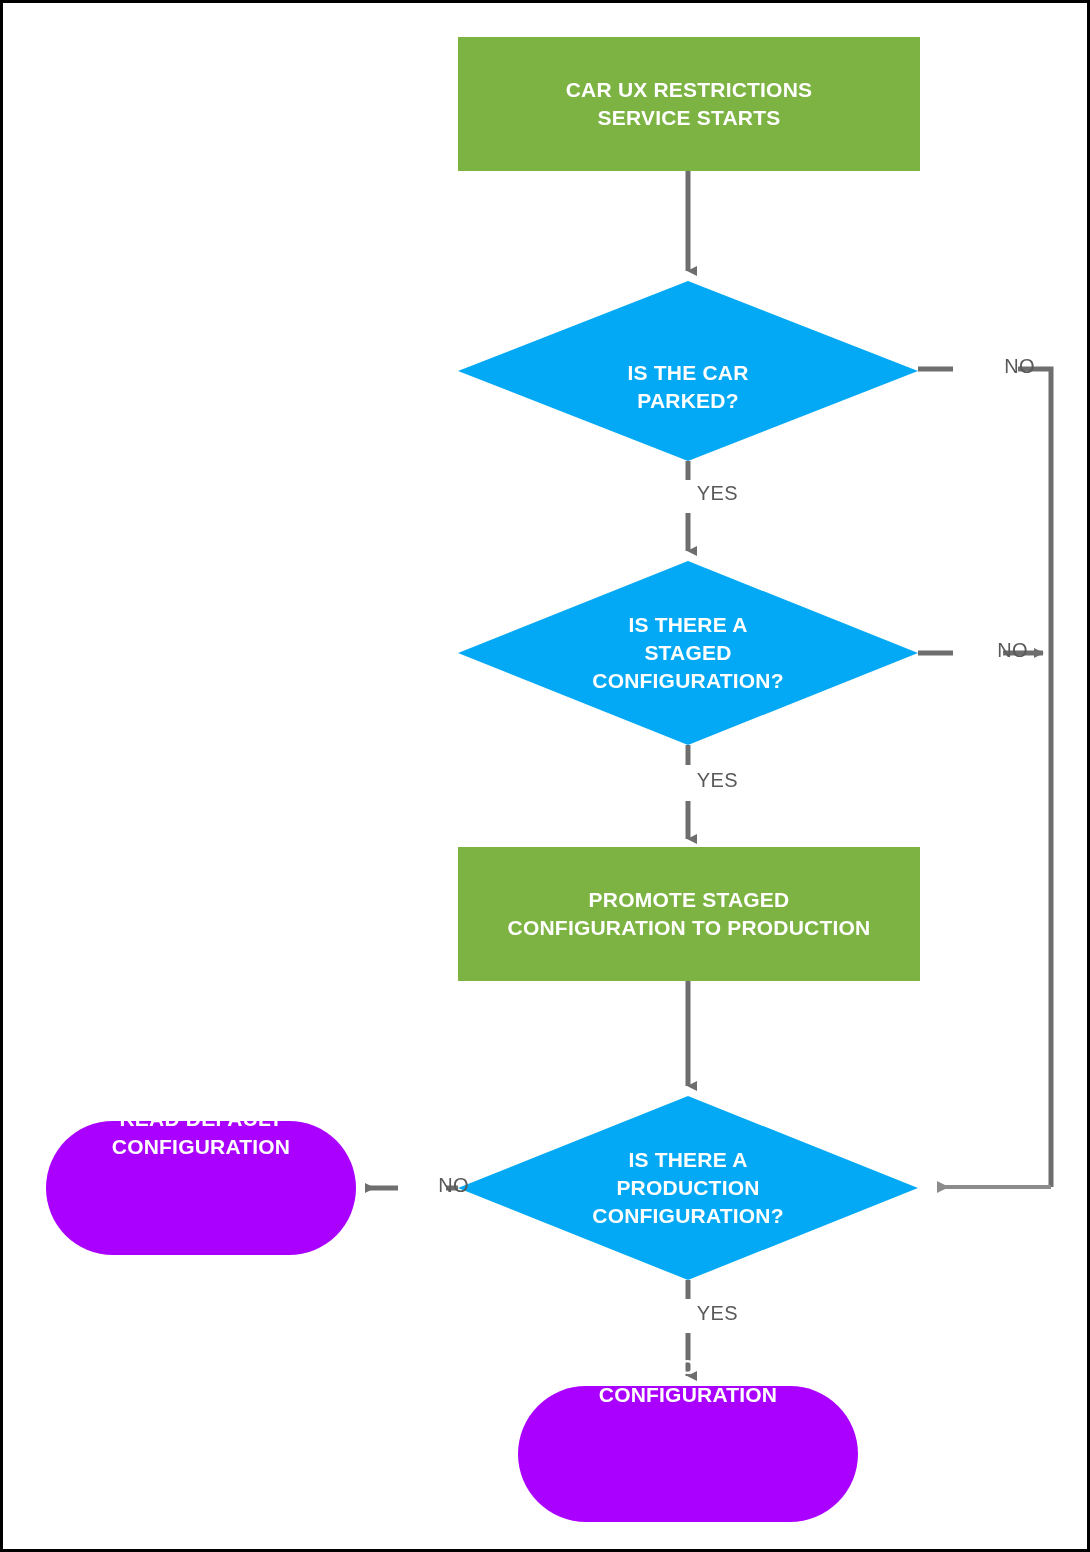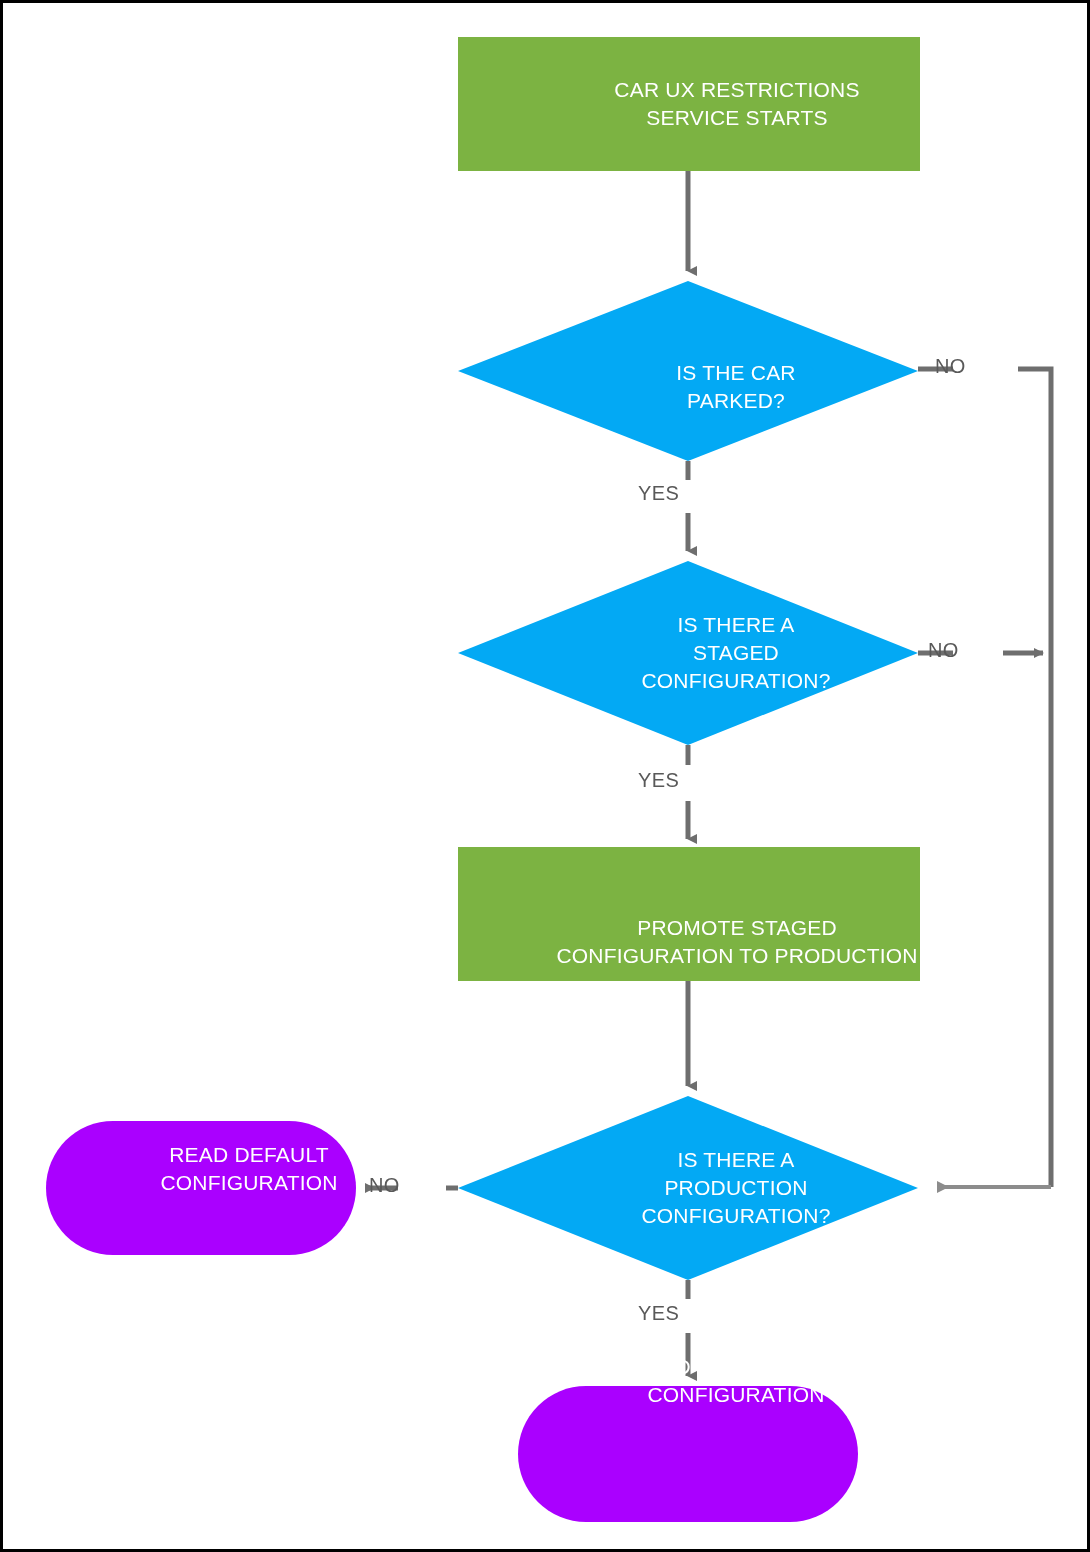--- a/index.html
+++ b/index.html
@@ -24,35 +24,34 @@
     width: 1090px;
     height: 1552px;
   }
   .node-label {
     position: absolute;
     display: flex;
     align-items: center;
     justify-content: center;
     text-align: center;
     color: #ffffff;
-    font-weight: normal;
+    font-weight: bold;
     font-size: 21px;
     line-height: 1.32;
     letter-spacing: 0.2px;
     white-space: pre-line;
     pointer-events: none;
-    padding-left: 48px;
   }
   .edge-label {
     position: absolute;
     color: #595959;
     font-size: 20px;
     font-weight: normal;
     letter-spacing: 0.4px;
-    text-align: left;
+    text-align: right;
     white-space: nowrap;
     pointer-events: none;
   }
   .hit {
     position: absolute;
     cursor: pointer;
   }
 </style>
 </head>
 <body>
@@ -117,28 +116,28 @@
   <div class="node-label" style="left:455px; top:34px; width:462px; height:134px;">CAR UX RESTRICTIONS
 SERVICE STARTS</div>
 
   <div class="node-label" style="left:530px; top:324px; width:310px; height:120px;">IS THE CAR
 PARKED?</div>
 
   <div class="node-label" style="left:510px; top:594px; width:350px; height:112px;">IS THERE A
 STAGED
 CONFIGURATION?</div>
 
-  <div class="node-label" style="left:455px; top:872px; width:462px; height:134px;">PROMOTE STAGED
+  <div class="node-label" style="left:455px; top:844px; width:462px; height:134px;">PROMOTE STAGED
 CONFIGURATION TO PRODUCTION</div>
 
   <div class="node-label" style="left:510px; top:1129px; width:350px; height:112px;">IS THERE A
 PRODUCTION
 CONFIGURATION?</div>
 
-  <div class="node-label" style="left:43px; top:1099px; width:310px; height:134px;">READ DEFAULT
+  <div class="node-label" style="left:43px; top:1063px; width:310px; height:134px;">READ DEFAULT
 CONFIGURATION</div>
 
   <div class="node-label" style="left:515px; top:1310px; width:340px; height:136px;">READ PRODUCTION
 CONFIGURATION</div>
 
   <div class="edge-label" style="left:635px; top:479px; width:100px;">YES</div>
 
   <div class="edge-label" style="left:932px; top:352px; width:100px;">NO</div>
 
   <div class="edge-label" style="left:635px; top:766px; width:100px;">YES</div>

